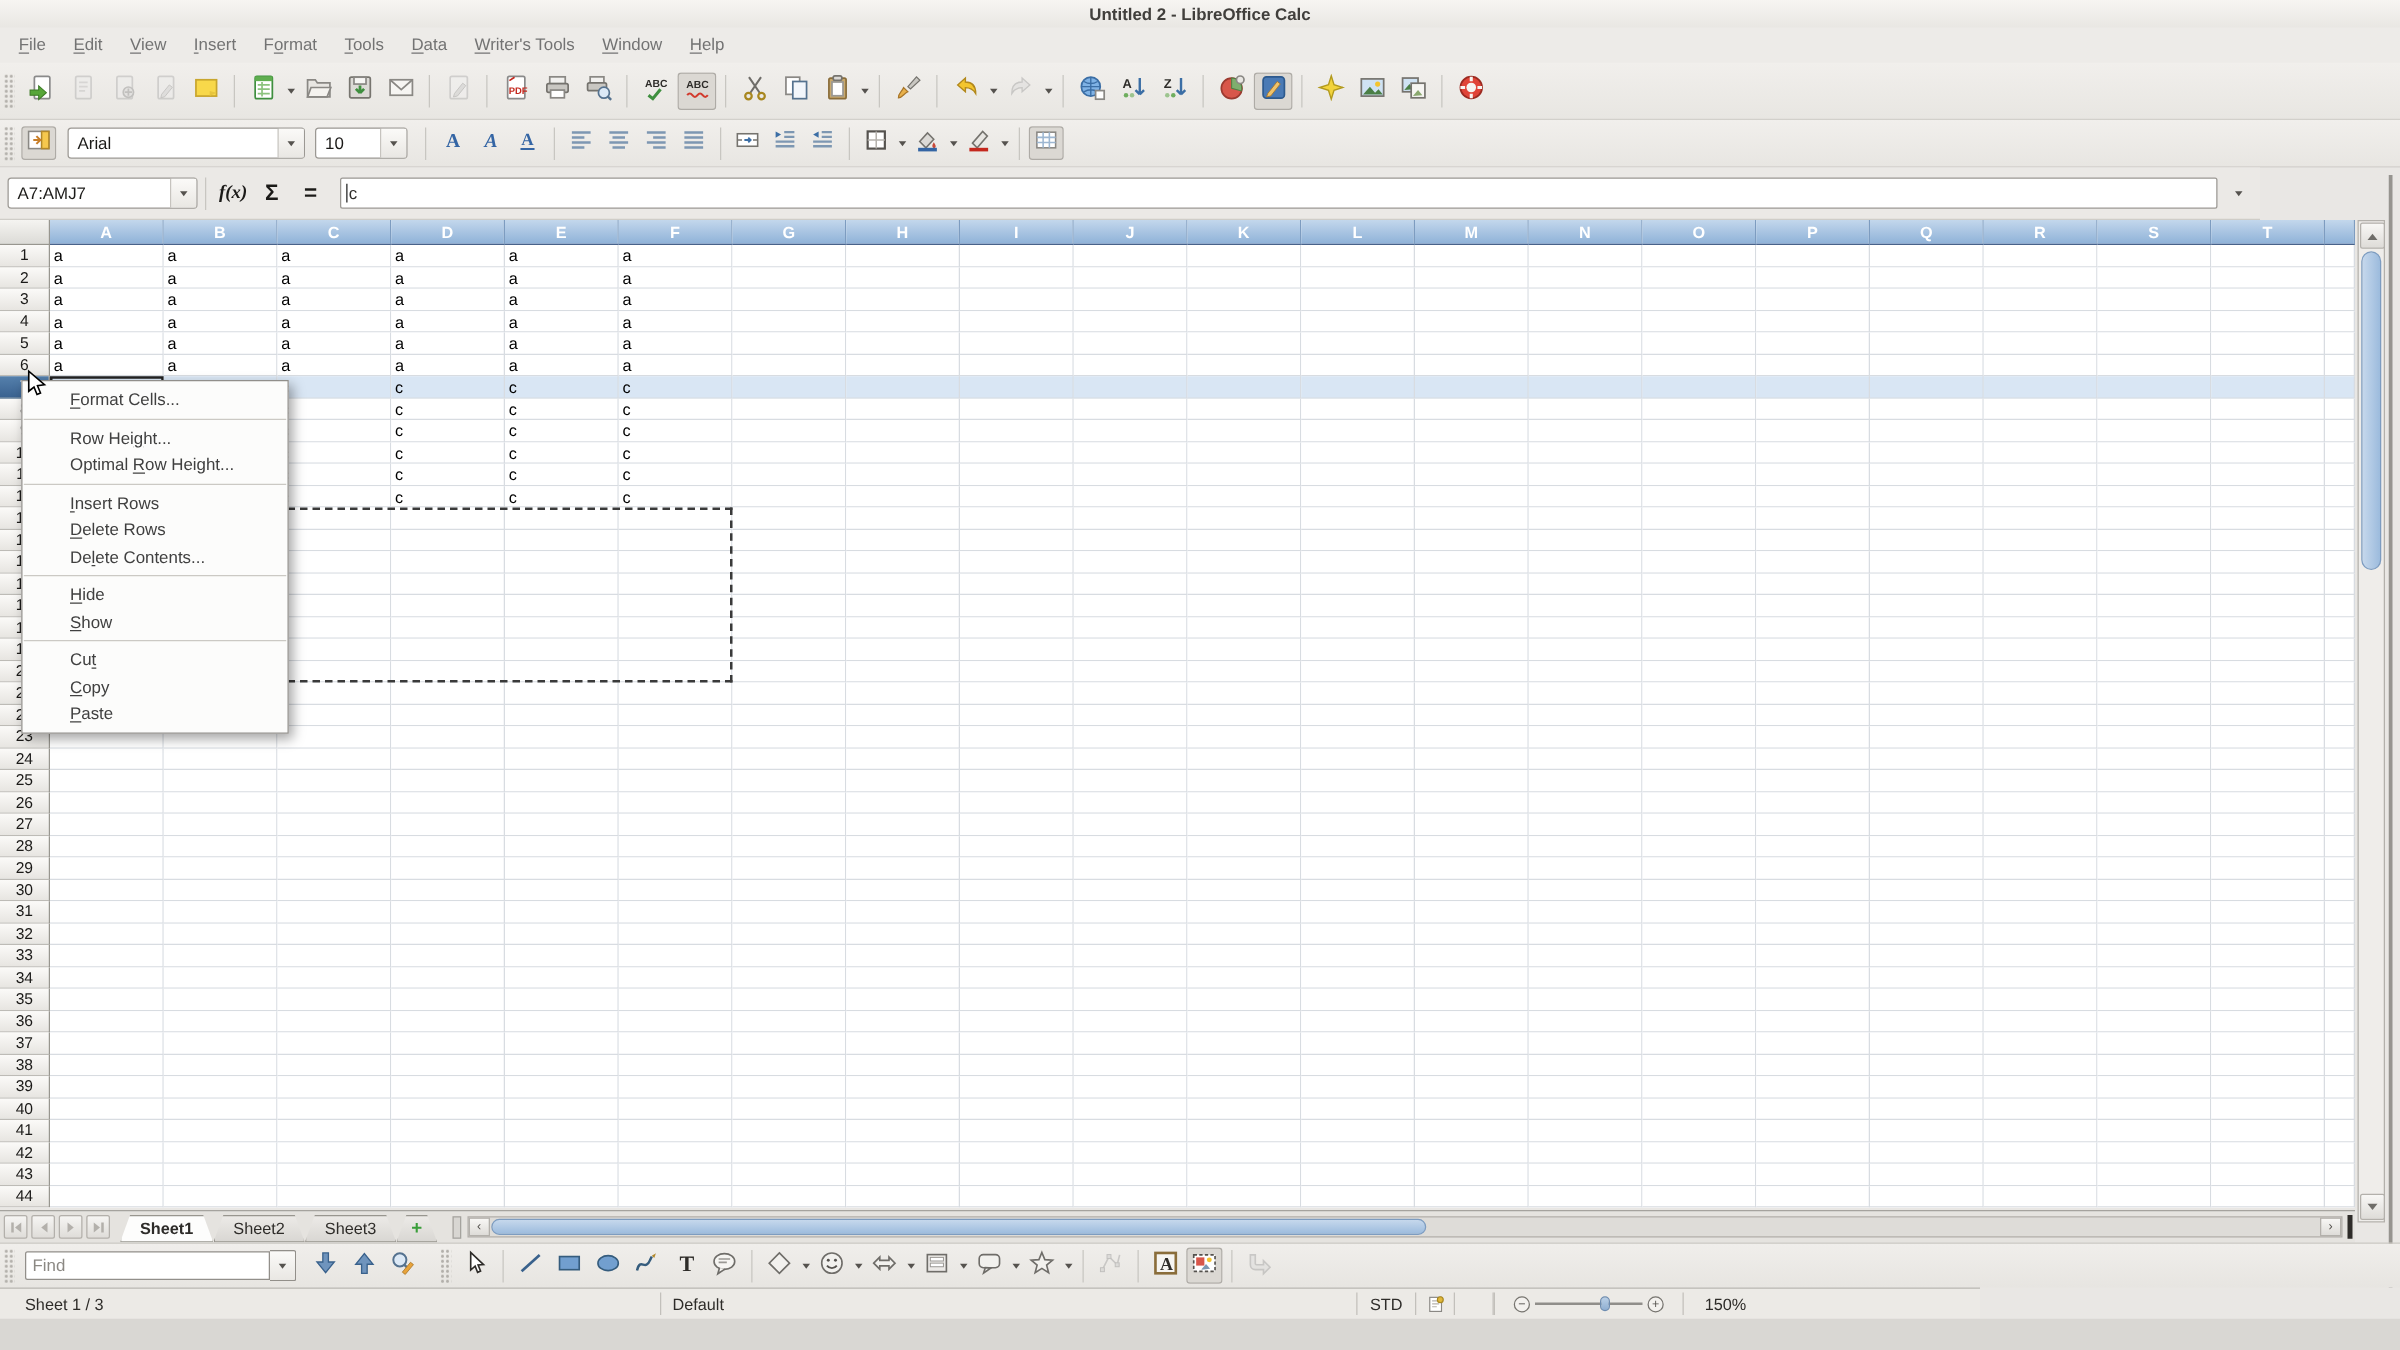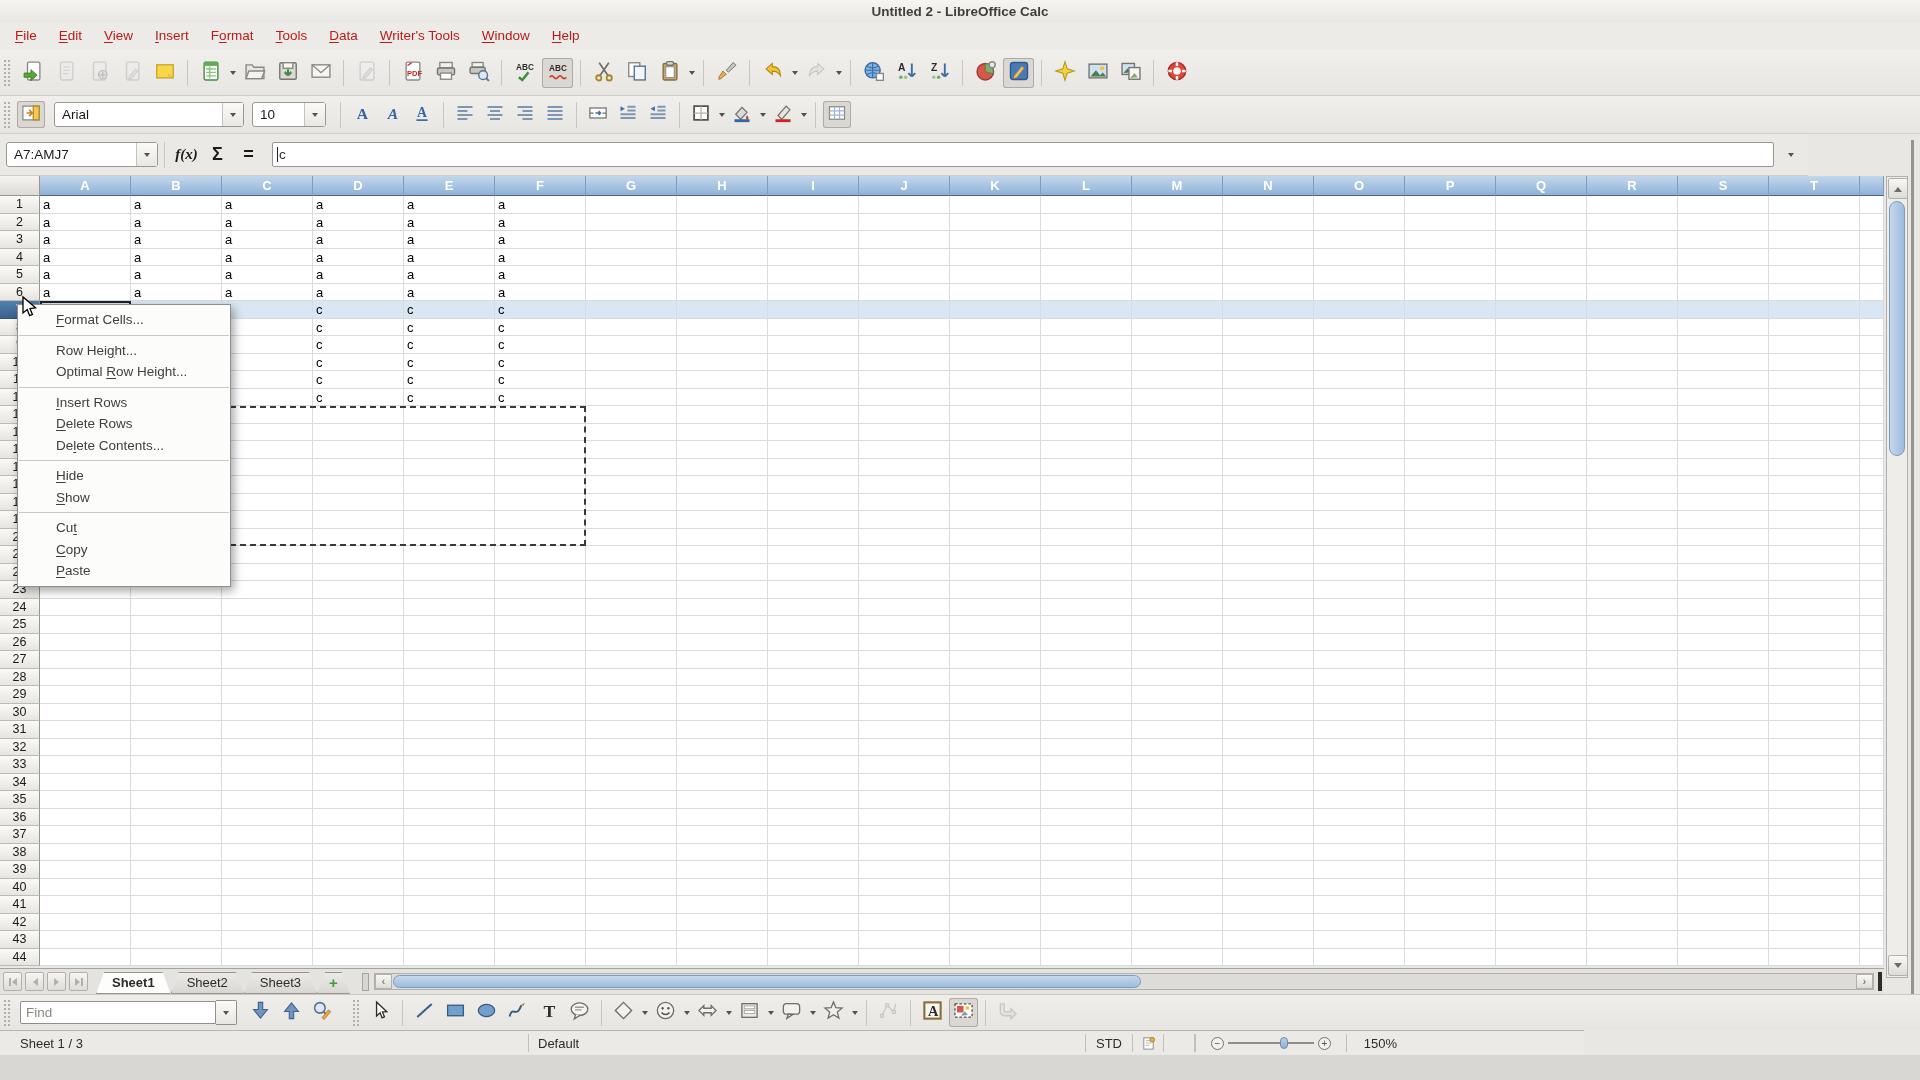--- a/index.html
+++ b/index.html
@@ -4,21 +4,21 @@
 <style>
   html,body{margin:0;padding:0;background:#c9c7c3;}
   #app{position:relative;width:1920px;height:1080px;background:#e9e7e4;overflow:hidden;
        font-family:"Liberation Sans",sans-serif;color:#2e2c29;}
   
   #titlebar{position:absolute;left:0;top:0;width:1920px;height:22px;
     background:linear-gradient(#f7f5f2,#e9e7e3);text-align:center;font-size:13.5px;
     font-weight:bold;color:#413f3c;line-height:23px;}
   #menubar{position:absolute;left:0;top:22px;width:1920px;height:28px;
     background:#edebe8;display:flex;align-items:center;padding-left:4px;box-sizing:border-box;}
-  .menu-item{padding:0 11px;font-size:13.5px;line-height:28px;color:#b91c1c;white-space:pre;}
+  .menu-item{padding:0 11px;font-size:13.5px;line-height:28px;color:#737373;white-space:pre;}
   .mn{text-decoration:underline;text-underline-offset:2px;}
   
   .toolbar{position:absolute;left:0;width:1920px;background:linear-gradient(#f1efec,#e8e6e2);
     border-bottom:1px solid #d2d0cb;display:flex;align-items:center;box-sizing:border-box;}
   #tb1{top:50px;height:46px;}
   #tb2{top:96px;height:38px;}
   .grip{width:9px;height:28px;margin:0 4px 0 3px;
     background-image:radial-gradient(#b3b0ab 1px,transparent 1.3px);background-size:4px 4px;}
   .tb-btn{display:flex;align-items:center;justify-content:center;width:31px;height:30px;
     border-radius:3px;margin:0 1px;flex:none;}

